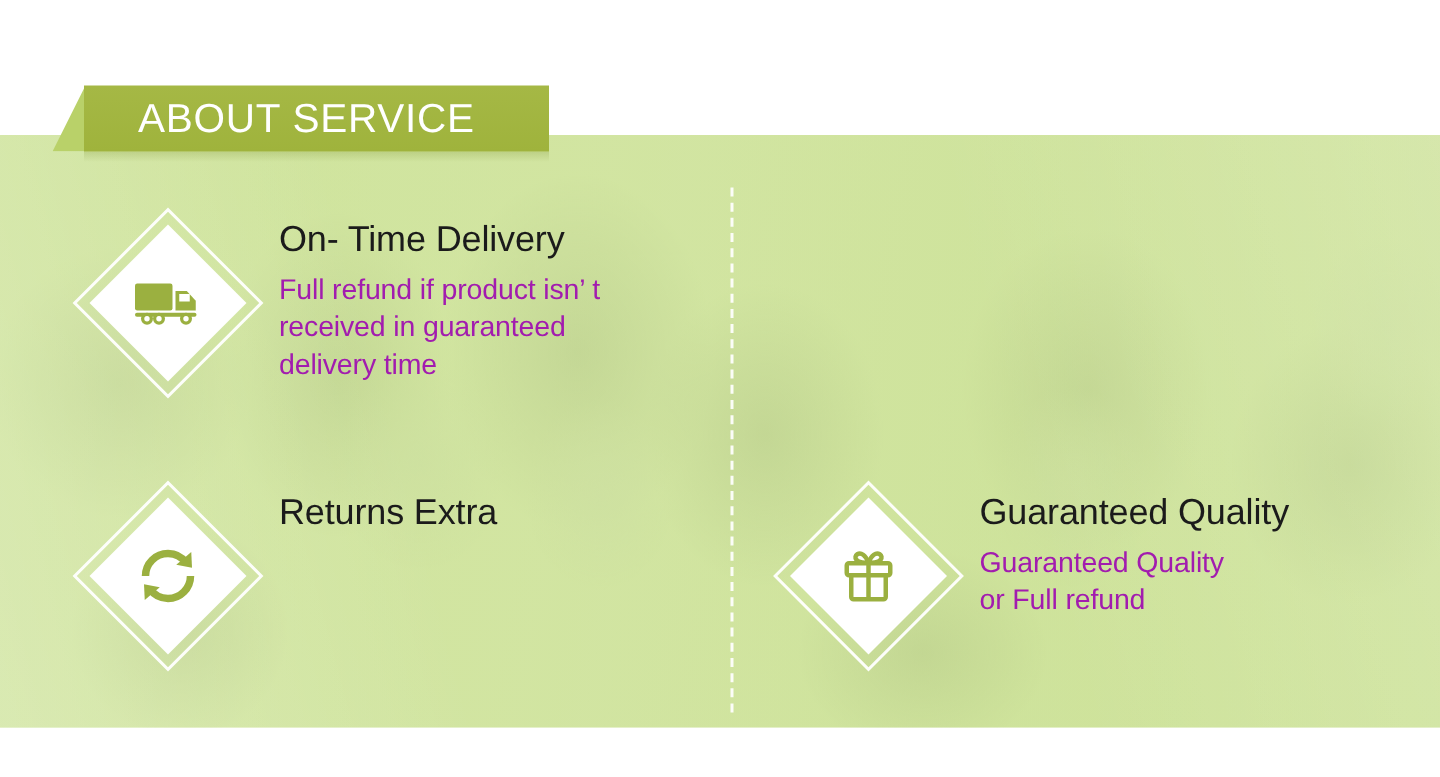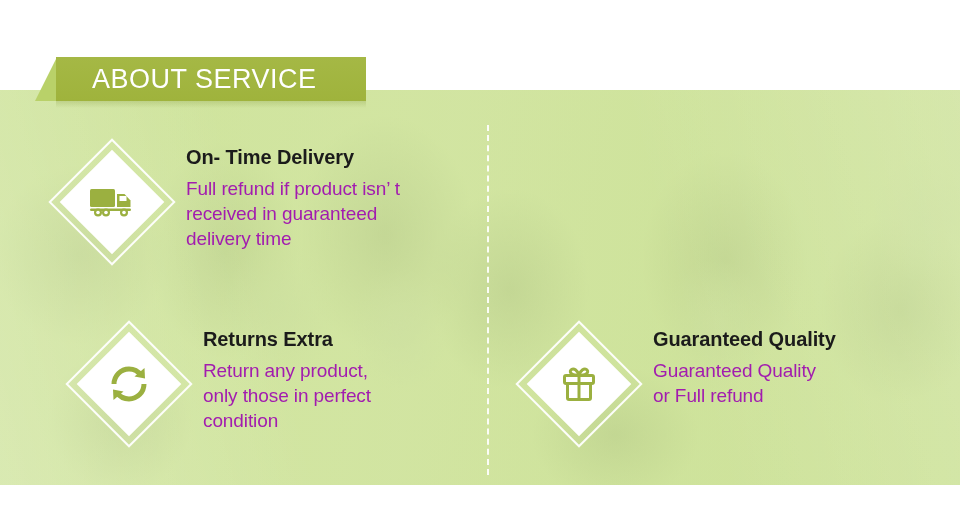--- a/index.html
+++ b/index.html
@@ -65,21 +65,21 @@
     position:absolute; left:487px; top:125px; width:0; height:350px;
     border-left:2px dashed rgba(255,255,255,.92);
   }
 
   
   .grid { position:absolute; left:0; top:90px; width:960px; height:395px; }
   .feature { position:absolute; display:flex; align-items:flex-start; }
 
   .f-tl { left:48px;  top:48px;  }
   .f-tr { left:515px; top:48px;  }
-  .f-bl { left:65px;  top:230px; }
+  .f-bl { left:48px;  top:230px;text-align:center; }
   .f-br { left:515px; top:230px; }
 
   
   .diamond { position:relative; width:128px; height:128px; flex:0 0 128px; }
   .dia-outer, .dia-inner {
     position:absolute; left:50%; top:50%;
     transform:translate(-50%,-50%) rotate(45deg);
   }
   .dia-outer {
     width:90px; height:90px;
@@ -94,21 +94,21 @@
     position:absolute; left:50%; top:50%;
     transform:translate(-50%,-50%);
     width:52px; height:52px;
     display:flex; align-items:center; justify-content:center;
   }
   .dia-icon svg { display:block; }
 
   
   .f-text { padding-top:8px; margin-left:10px; }
   .f-title {
-    font-size:20px; font-weight:bold; color:#1b1b1b;
+    font-size:24px; font-weight:normal; color:#1b1b1b;
     letter-spacing:-.1px; line-height:1.15; white-space:nowrap;
   }
   .f-body {
     margin-top:7px; font-size:19px; color:#a21caf;
     line-height:25px; white-space:pre-line; letter-spacing:-.1px;
   }
 </style>
 </head>
 <body>
 
@@ -181,23 +181,20 @@
           <svg width="46" height="46" viewBox="0 0 46 46" fill="none" stroke="#9bb040" stroke-width="5">
             <path d="M8 23a15 15 0 0 1 15-15c5 0 9.3 2.4 12 6.2"></path>
             <path d="M38 23a15 15 0 0 1-15 15c-5 0-9.3-2.4-12-6.2"></path>
             <path d="M38.5 7 L39 17.5 L28.5 15.5 Z" fill="#9bb040" stroke="none"></path>
             <path d="M7.5 39 L7 28.5 L17.5 30.5 Z" fill="#9bb040" stroke="none"></path>
           </svg>
         </div>
       </div>
       <div class="f-text">
         <div class="f-title">Returns Extra</div>
-        <div class="f-body">Return any product,
-only those in perfect
-condition</div>
       </div>
     </div>
 
     <div class="feature f-br">
       <div class="diamond">
         <div class="dia-outer"></div>
         <div class="dia-inner"></div>
         <div class="dia-icon">
           <svg width="44" height="44" viewBox="0 0 44 44" fill="none" stroke="#9bb040" stroke-width="3">
             <path d="M22 13c-2-5-5-7-7.5-5.5S13 14 22 13z"></path>

